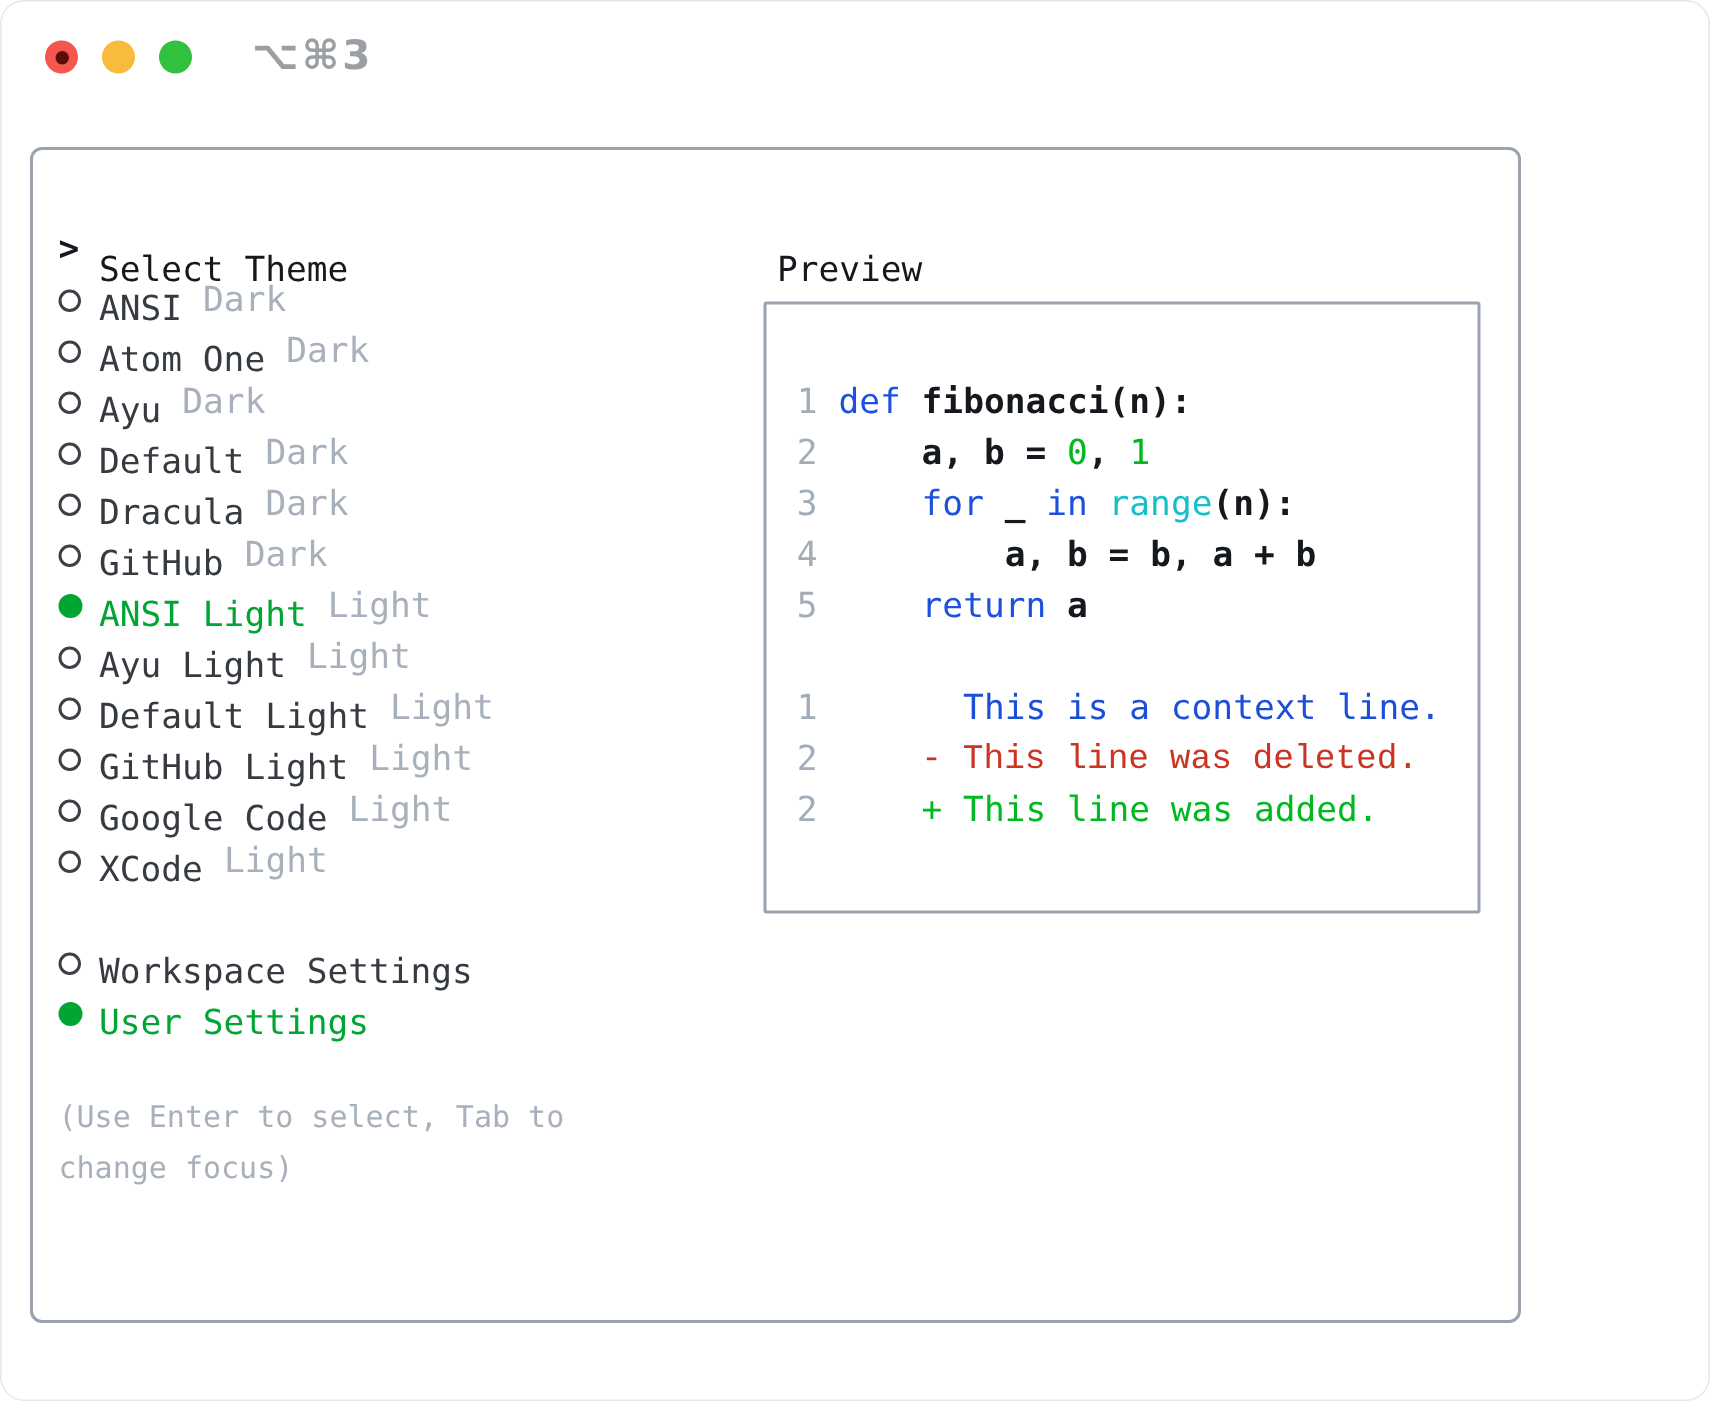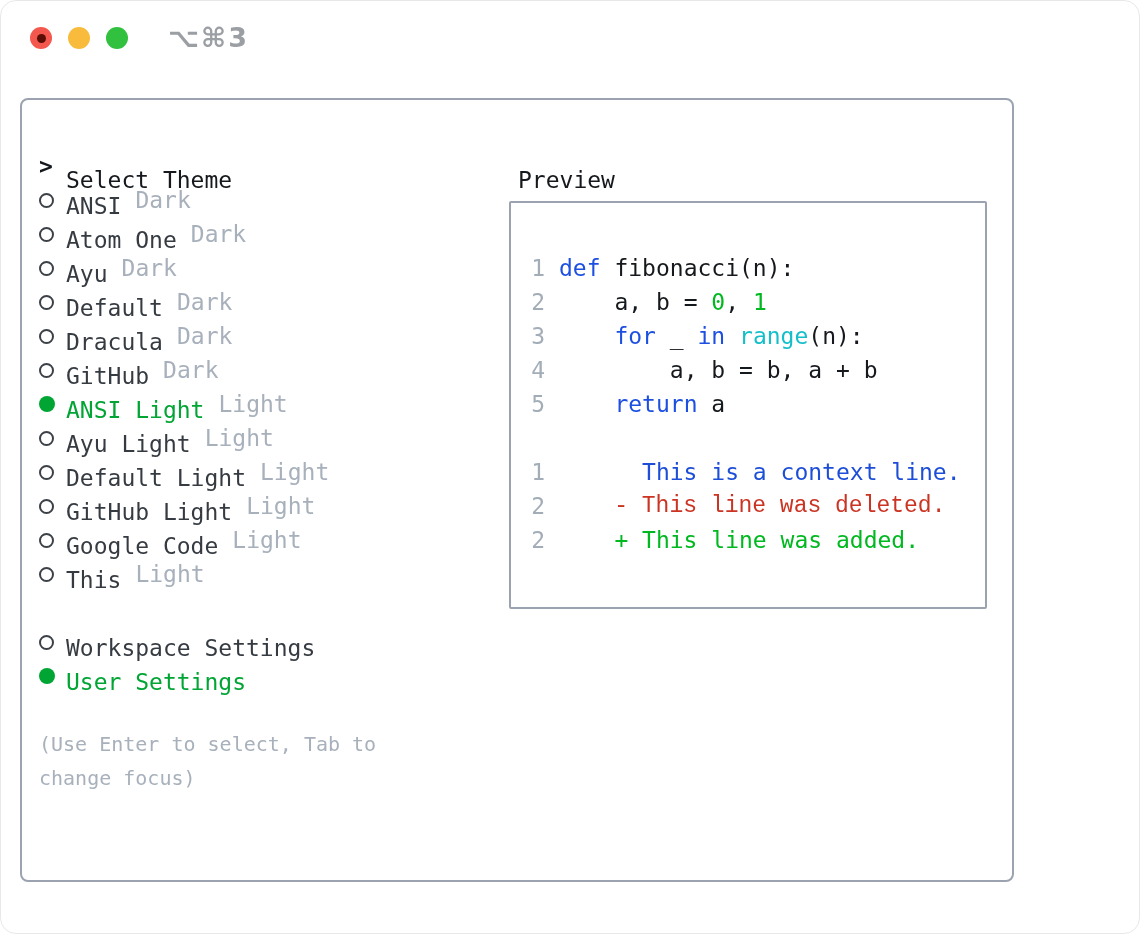--- a/index.html
+++ b/index.html
@@ -52,21 +52,21 @@
   .preview-box{
     position:absolute;left:487px;top:101px;width:478px;height:408px;
     border:2px solid var(--border);border-radius:2px;box-sizing:border-box;background:#fff;
   }
   .code-area{position:absolute;left:20px;top:48px;}
   .codeline{display:flex;align-items:center;height:34px;font-size:23px;white-space:pre;}
   .ln{color:var(--lnc);flex:0 0 14px;width:14px;margin-right:14px;text-align:right;}
   .tok-kw{color:var(--blue);}
   .tok-num{color:var(--green-code);}
   .tok-fn{color:var(--cyan);}
-  .tok-pl,.tok-var{color:var(--ink);}
+  .tok-pl,.tok-var{color:var(--ink);font-weight:bold;}
   .diff-ctx{color:#1d4ed8;}
   .diff-del{color:var(--red);font-family:Liberation Mono, monospace;}
   .diff-add{color:var(--green-code);}
 </style>
 </head>
 <body>
 
 <div class="screen">
 
   <div class="traffic" id="traffic">
@@ -89,21 +89,21 @@
           <div class="row item"><span class="marker"><i class="circle"></i></span><span class="name">Atom One</span><span class="badge">Dark</span></div>
           <div class="row item"><span class="marker"><i class="circle"></i></span><span class="name">Ayu</span><span class="badge">Dark</span></div>
           <div class="row item"><span class="marker"><i class="circle"></i></span><span class="name">Default</span><span class="badge">Dark</span></div>
           <div class="row item"><span class="marker"><i class="circle"></i></span><span class="name">Dracula</span><span class="badge">Dark</span></div>
           <div class="row item"><span class="marker"><i class="circle"></i></span><span class="name">GitHub</span><span class="badge">Dark</span></div>
           <div class="row item selected"><span class="marker"><i class="circle"></i></span><span class="name">ANSI Light</span><span class="badge">Light</span></div>
           <div class="row item"><span class="marker"><i class="circle"></i></span><span class="name">Ayu Light</span><span class="badge">Light</span></div>
           <div class="row item"><span class="marker"><i class="circle"></i></span><span class="name">Default Light</span><span class="badge">Light</span></div>
           <div class="row item"><span class="marker"><i class="circle"></i></span><span class="name">GitHub Light</span><span class="badge">Light</span></div>
           <div class="row item"><span class="marker"><i class="circle"></i></span><span class="name">Google Code</span><span class="badge">Light</span></div>
-          <div class="row item"><span class="marker"><i class="circle"></i></span><span class="name">This</span><span class="badge">Light</span></div>
+          <div class="row item"><span class="marker"><i class="circle"></i></span><span class="name">XCode</span><span class="badge">Light</span></div>
         </div>
 
       <div class="row spacer"></div>
 
 
       <div id="apply-options">
           <div class="row item"><span class="marker"><i class="circle"></i></span><span class="name">Workspace Settings</span></div>
           <div class="row item selected"><span class="marker"><i class="circle"></i></span><span class="name">User Settings</span></div>
         </div>
 

